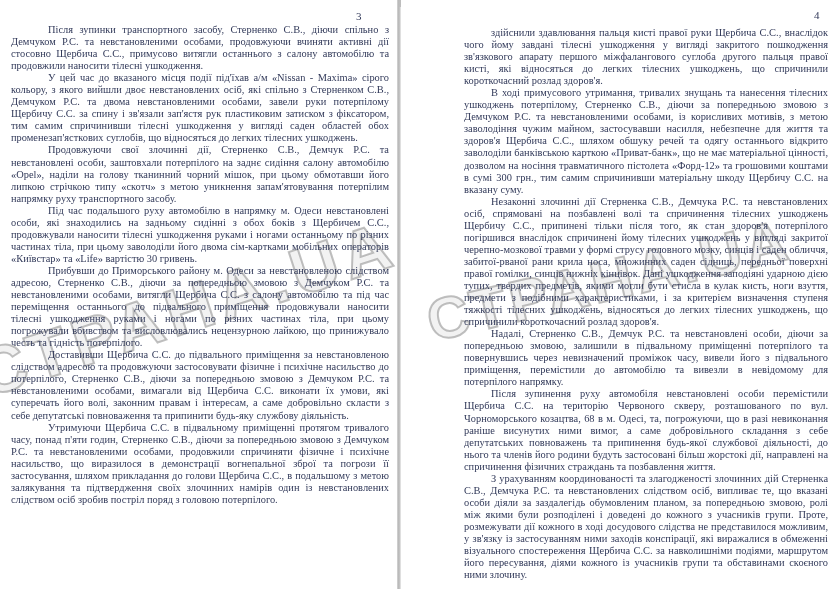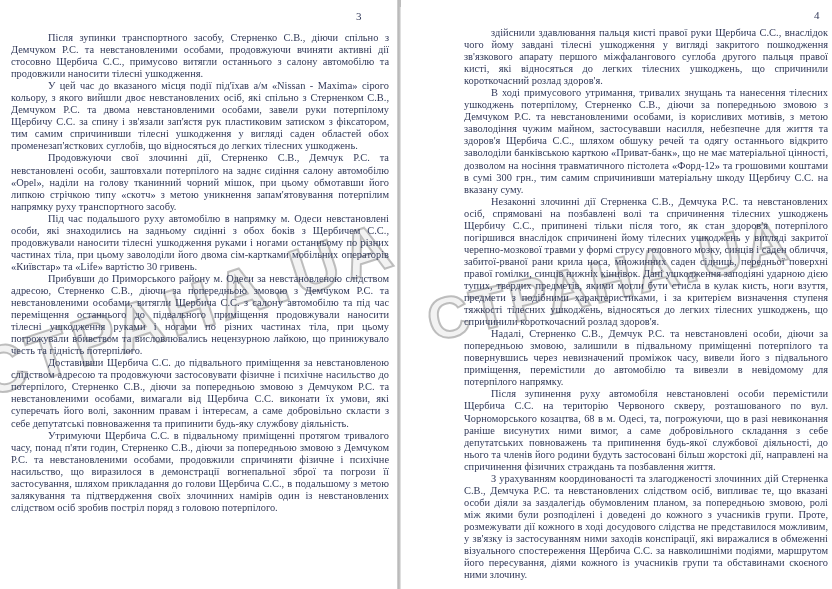--- a/index.html
+++ b/index.html
@@ -19,21 +19,21 @@
     position:absolute;left:399px;top:0;width:218px;height:7px;
     background:linear-gradient(to right,#bdbdbd,#dcdcdc 55%,rgba(255,255,255,0));
     clip-path:polygon(0 0,100% 0,100% 30%,0 100%);
   }
   .page-number{
     position:absolute;font-size:11px;color:#323a5a;
   }
   .pn-left{left:356px;top:10px;}
   .pn-right{left:413px;top:9px;}
   .text-block{position:absolute;color:#323a5a;font-size:10.4px;line-height:12.05px;}
-  .tb-left{left:11px;top:32px;width:378px;}
+  .tb-left{left:11px;top:24px;width:378px;}
   .tb-right{left:63px;top:27px;width:364px;}
   .text-block p{margin:0;text-align:justify;}
   .tb-left p{text-indent:37px;}
   .tb-right p{text-indent:27px;}
   .watermark{
     position:absolute;white-space:nowrap;pointer-events:none;
     font-family:"Liberation Sans", sans-serif;font-weight:bold;
     color:rgba(165,165,165,0.15);
     -webkit-text-stroke:2px rgba(140,140,140,0.55);
     letter-spacing:6px;

